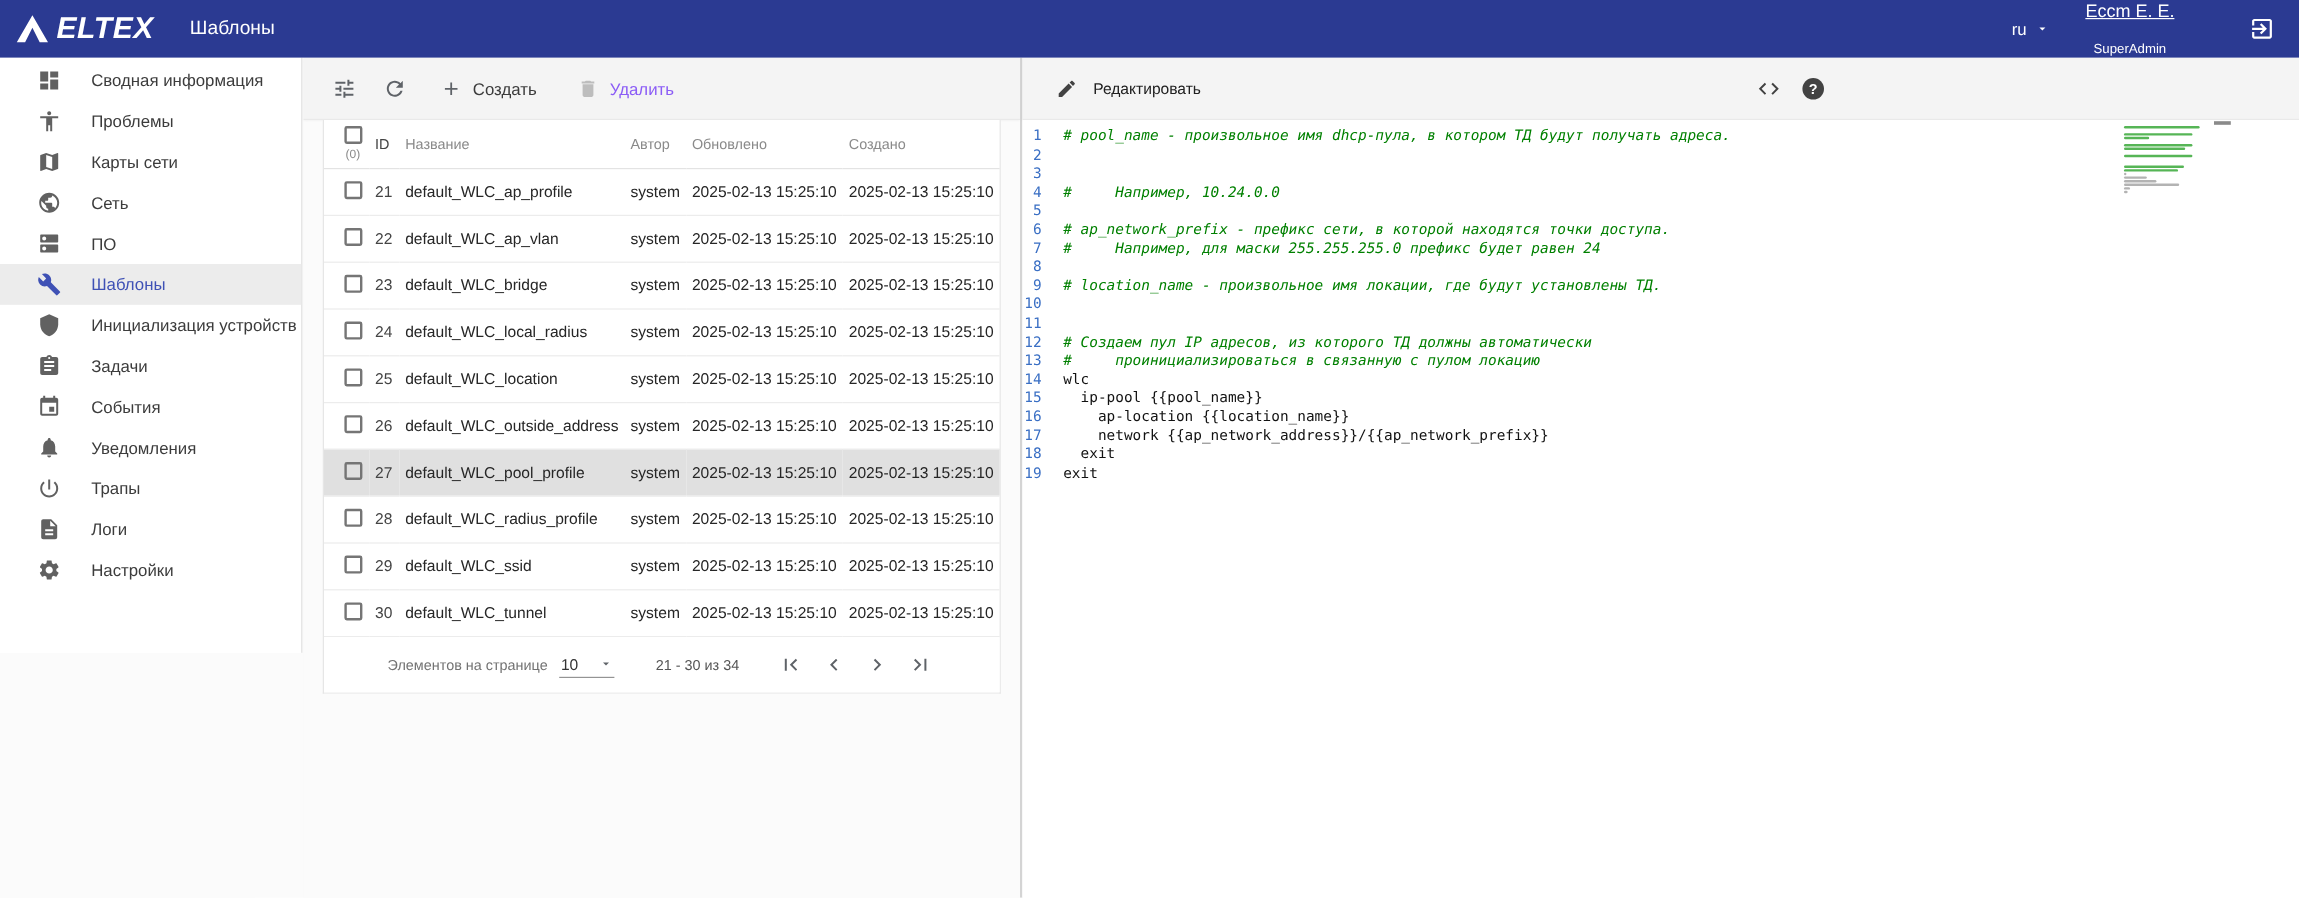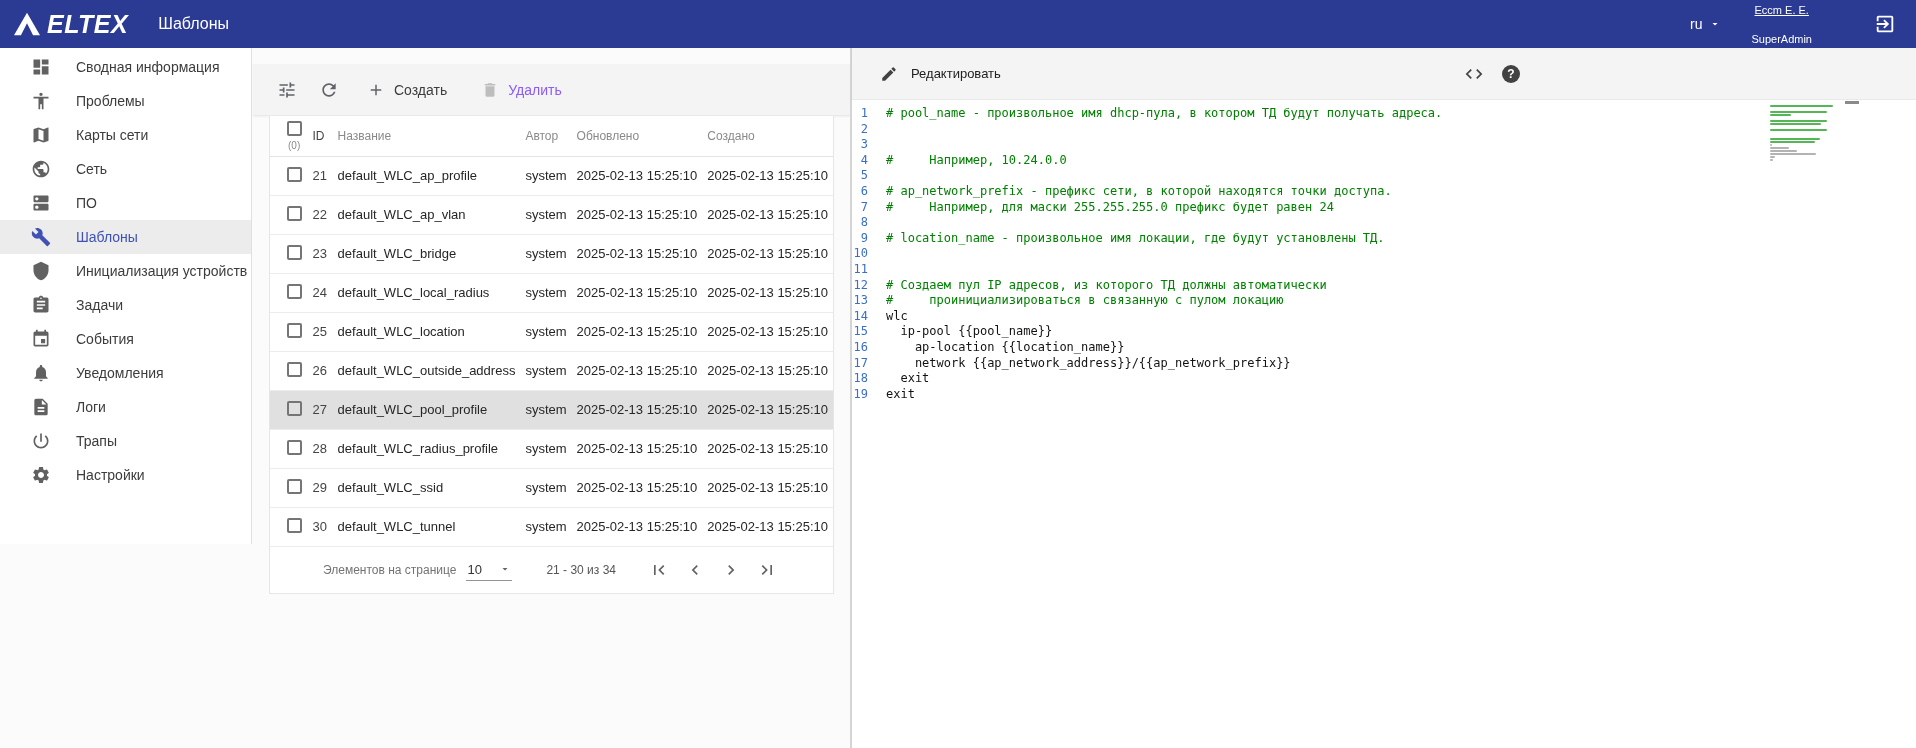--- a/index.html
+++ b/index.html
@@ -21,21 +21,21 @@
     position:absolute;left:0;top:0;width:1916px;height:48px;
     background:var(--header-bg);color:#fff;display:flex;align-items:center;
     padding:0 20px 0 12px;z-index:10;
   }
   .logo{display:flex;align-items:center;gap:5px;cursor:pointer;}
   .logo-text{font-size:25px;font-weight:bold;font-style:italic;letter-spacing:.5px;}
   .page-title{font-size:16px;margin-left:30px;}
   .topbar-right{margin-left:auto;display:flex;align-items:center;}
   .lang{display:flex;align-items:center;gap:7px;font-size:14px;cursor:pointer;margin-right:30px;}
   .user{text-align:center;cursor:pointer;margin-right:62px;}
-  .user-name{font-size:11px;text-decoration:underline;}
+  .user-name{font-size:15px;text-decoration:underline;}
   .user-role{font-size:11px;margin-top:17px;}
   .logout{cursor:pointer;display:flex;}
 
   
   .sidebar{
     position:absolute;left:0;top:48px;width:252px;height:496px;background:#fff;
     border-right:1px solid #e0e0e0;padding-top:2px;
   }
   .side-item{
     height:34px;display:flex;align-items:center;padding-left:31px;gap:25px;
@@ -46,21 +46,21 @@
   .side-item.active .side-icon{color:var(--accent);}
 
   
   .panel-toolbar{
     height:52px;background:#f4f4f4;display:flex;align-items:center;
     border-bottom:1px solid #e9e9e9;box-shadow:0 1px 2px rgba(0,0,0,.05);
   }
 
   
   .mid{position:absolute;left:253px;top:48px;width:597px;height:700px;background:#fbfbfb;}
-  .mid .panel-toolbar{padding:0 16px;gap:6px;margin-top:16px;}
+  .mid .panel-toolbar{padding:0 16px;gap:6px;}
   .icon-btn{width:36px;height:36px;display:flex;align-items:center;justify-content:center;
     color:#5f6368;cursor:pointer;border-radius:50%;}
   .btn{display:flex;align-items:center;gap:9px;padding:0 14px;height:36px;font-size:14px;
     color:#3c3c3c;background:none;border:none;cursor:pointer;font-family:inherit;}
   .btn .b-icon{color:#5f6368;display:flex;}
   .btn.disabled{color:#8b5cf6;cursor:default;}
   .btn.disabled .b-icon{color:#bdbdbd;}
 
   .table-wrap{margin:0 16px;background:#fff;border:1px solid #e6e6e6;border-top:none;}
   table{width:100%;border-collapse:collapse;font-size:13px;color:#262626;}
@@ -99,21 +99,21 @@
   .rt-icon.help{width:18px;height:18px;border-radius:50%;background:#424242;color:#fff;
     font-size:12px;font-weight:bold;align-items:center;justify-content:center;display:flex;}
 
   .editor{
     position:relative;height:648px;background:#fff;overflow:hidden;
     font-family:"DejaVu Sans Mono",monospace;font-size:12px;line-height:15.6px;padding-top:6px;
   }
   .code-line{display:flex;white-space:pre;height:15.6px;}
   .ln{flex:0 0 34px;text-align:right;padding-right:18px;color:var(--line-number-blue);user-select:none;}
   .code-text{color:#121212;}
-  .code-text.comment{color:var(--comment-green);}
+  .code-text.comment{color:var(--comment-green);font-style:italic;}
 
   .minimap{position:absolute;top:5px;right:76px;width:70px;}
   .mm-line{height:2px;margin-bottom:1px;background:#b3b3b3;border-radius:1px;}
   .mm-line.mm-comment{background:#56b556;}
   .scroll-dash{position:absolute;top:1px;right:57px;width:14px;height:3px;background:#8a8a8a;cursor:pointer;}
 </style>
 </head>
 <body>
 
 <header class="topbar">
@@ -231,33 +231,33 @@
         <svg viewBox="0 0 24 24" width="20" height="20" aria-hidden="true">
           <path fill="currentColor" d="M12 22c1.1 0 2-.9 2-2h-4c0 1.1.9 2 2 2zm6-6v-5c0-3.07-1.63-5.64-4.5-6.32V4c0-.83-.67-1.5-1.5-1.5s-1.5.67-1.5 1.5v.68C7.64 5.36 6 7.92 6 11v5l-2 2v1h16v-1l-2-2z"></path>
         </svg>
       </span>
       <span class="side-label">Уведомления</span>
     </div>
 
     <div class="side-item">
       <span class="side-icon">
         <svg viewBox="0 0 24 24" width="20" height="20" aria-hidden="true">
+          <path fill="currentColor" d="M13 3h-2v10h2V3zm4.83 2.17l-1.42 1.42C17.99 7.86 19 9.81 19 12c0 3.87-3.13 7-7 7s-7-3.13-7-7c0-2.19 1.01-4.14 2.58-5.42L6.17 5.17C4.23 6.82 3 9.26 3 12c0 4.97 4.03 9 9 9s9-4.03 9-9c0-2.74-1.23-5.18-3.17-6.83z"></path>
+        </svg>
+      </span>
+      <span class="side-label">Трапы</span>
+    </div>
+
+    <div class="side-item">
+      <span class="side-icon">
+        <svg viewBox="0 0 24 24" width="20" height="20" aria-hidden="true">
           <path fill="currentColor" d="M14 2H6c-1.1 0-1.99.9-1.99 2L4 20c0 1.1.89 2 2 2h12c1.1 0 2-.9 2-2V8l-6-6zm2 16H8v-2h8v2zm0-4H8v-2h8v2zm-3-5V3.5L18.5 9H13z"></path>
         </svg>
       </span>
       <span class="side-label">Логи</span>
-    </div>
-
-    <div class="side-item">
-      <span class="side-icon">
-        <svg viewBox="0 0 24 24" width="20" height="20" aria-hidden="true">
-          <path fill="currentColor" d="M13 3h-2v10h2V3zm4.83 2.17l-1.42 1.42C17.99 7.86 19 9.81 19 12c0 3.87-3.13 7-7 7s-7-3.13-7-7c0-2.19 1.01-4.14 2.58-5.42L6.17 5.17C4.23 6.82 3 9.26 3 12c0 4.97 4.03 9 9 9s9-4.03 9-9c0-2.74-1.23-5.18-3.17-6.83z"></path>
-        </svg>
-      </span>
-      <span class="side-label">Трапы</span>
     </div>
 
     <div class="side-item">
       <span class="side-icon">
         <svg viewBox="0 0 24 24" width="20" height="20" aria-hidden="true">
           <path fill="currentColor" d="M19.14 12.94c.04-.3.06-.61.06-.94 0-.32-.02-.64-.07-.94l2.03-1.58c.18-.14.23-.41.12-.61l-1.92-3.32c-.12-.22-.37-.29-.59-.22l-2.39.96c-.5-.38-1.03-.7-1.62-.94l-.36-2.54c-.04-.24-.24-.41-.48-.41h-3.84c-.24 0-.43.17-.47.41l-.36 2.54c-.59.24-1.13.57-1.62.94l-2.39-.96c-.22-.08-.47 0-.59.22L2.74 8.87c-.12.21-.08.47.12.61l2.03 1.58c-.05.3-.09.63-.09.94s.02.64.07.94l-2.03 1.58c-.18.14-.23.41-.12.61l1.92 3.32c.12.22.37.29.59.22l2.39-.96c.5.38 1.03.7 1.62.94l.36 2.54c.05.24.24.41.48.41h3.84c.24 0 .44-.17.47-.41l.36-2.54c.59-.24 1.13-.56 1.62-.94l2.39.96c.22.08.47 0 .59-.22l1.92-3.32c.12-.22.07-.47-.12-.61l-2.01-1.58zM12 15.6c-1.98 0-3.6-1.62-3.6-3.6s1.62-3.6 3.6-3.6 3.6 1.62 3.6 3.6-1.62 3.6-3.6 3.6z"></path>
         </svg>
       </span>
       <span class="side-label">Настройки</span>
     </div>

